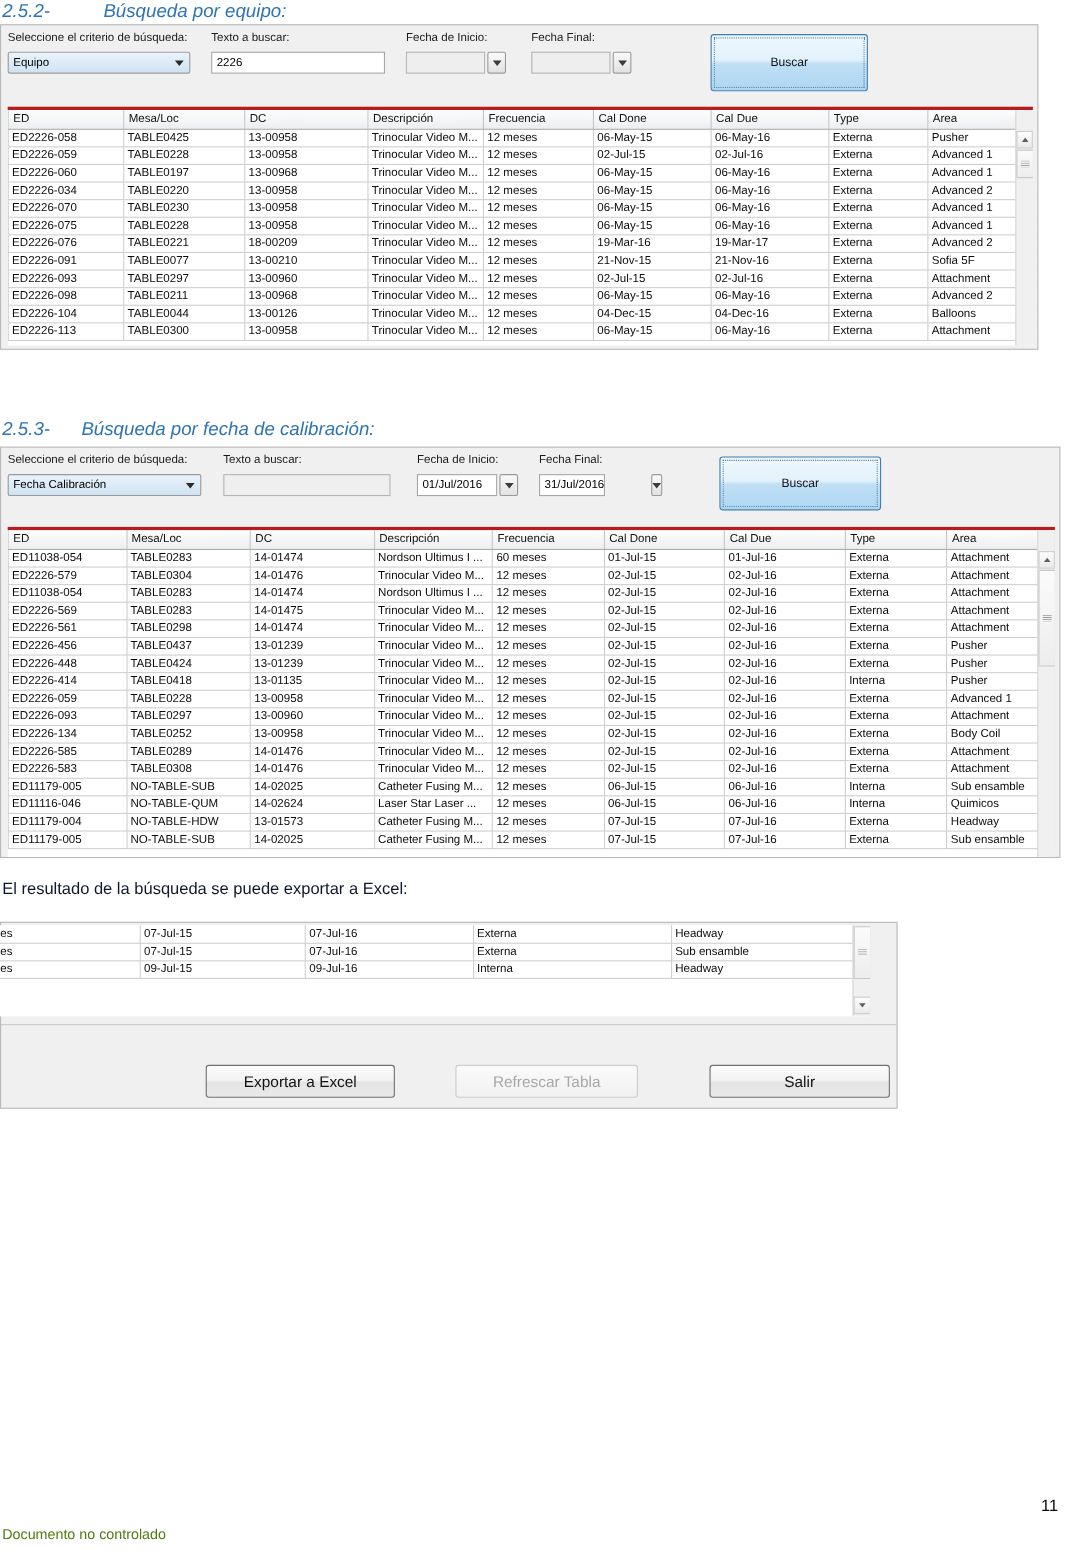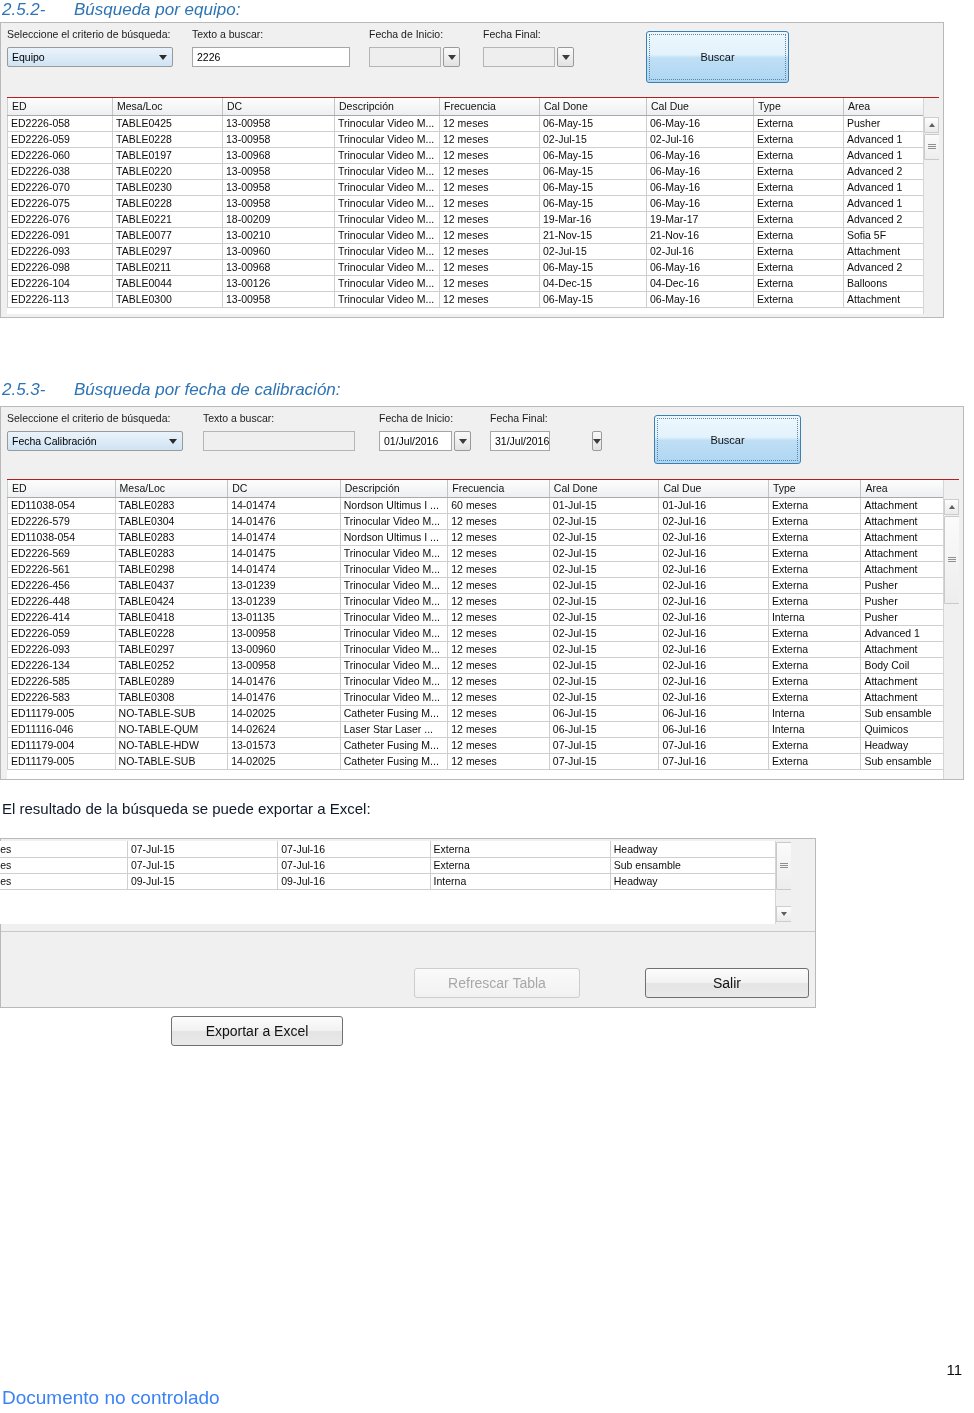--- a/index.html
+++ b/index.html
@@ -129,21 +129,21 @@
   }
   .buscar .inner {
     position:absolute; inset:2px;
     border: 1px dotted #5a87a8;
   }
 
   
   .gridwrap {
     position: absolute;
     background: #fff;
-    border-top: 1px solid #b91c1c;
+    border-top: 3px solid #b91c1c;
     overflow: hidden;
   }
   table.grid {
     border-collapse: collapse;
     table-layout: fixed;
     width: 100%;
     font-size: 10.5px;
   }
   table.grid th {
     background: linear-gradient(#fdfdfd, #eceff1);
@@ -241,28 +241,28 @@
   
   .footer-page {
     position: absolute;
     right: 12px;
     font-size: 15px;
     color: #0d0d0d;
   }
   .footer-note {
     position: absolute;
     left: 2px;
-    font-size: 19px;
-    color: #3b82f6;
+    font-size: 13px;
+    color: #4d7c0f;
   }
 </style>
 </head>
 <body>
 
-<div class="heading" style="position:absolute; left:2px; top:0px;">
+<div class="heading" style="position:absolute; left:2px; top:0px;gap:20px;">
   <span class="num">2.5.2-</span>
   <span class="txt">Búsqueda por equipo:</span>
 </div>
 
 <div class="panel" style="left:0px; top:22px; width:944px; height:296px; position:absolute;">
 
   <div class="form-row">
     <div class="lbl" style="left:6px;">Seleccione el criterio de búsqueda:</div>
     <div class="lbl" style="left:191px;">Texto a buscar:</div>
     <div class="lbl" style="left:368px;">Fecha de Inicio:</div>
@@ -347,21 +347,21 @@
             <td>TABLE0197</td>
             <td>13-00968</td>
             <td>Trinocular Video M...</td>
             <td>12 meses</td>
             <td>06-May-15</td>
             <td>06-May-16</td>
             <td>Externa</td>
             <td>Advanced 1</td>
           </tr>
           <tr>
-            <td>ED2226-038</td>
+            <td>ED2226-034</td>
             <td>TABLE0220</td>
             <td>13-00958</td>
             <td>Trinocular Video M...</td>
             <td>12 meses</td>
             <td>06-May-15</td>
             <td>06-May-16</td>
             <td>Externa</td>
             <td>Advanced 2</td>
           </tr>
           <tr>
@@ -760,21 +760,21 @@
         </tbody>
     </table>
     <div class="vscroll" style="right:0; top:0; bottom:0;">
       <div class="thumb" style="top:1px; height:48px;"></div>
       <div class="sbtn down" style="position:absolute; bottom:2px; width:16px;"></div>
     </div>
   </div>
 
   <div style="position:absolute; left:0; top:92px; right:0; height:1px; background:#c9c9c9;"></div>
 
-  <div class="wbtn" style="left:170px; top:129px; width:172px; height:30px;margin-top:48px;">
+  <div class="wbtn" style="left:186px; top:129px; width:172px; height:30px;">
     <span>Exportar a Excel</span>
   </div>
   <div class="wbtn disabled" style="left:413px; top:129px; width:166px; height:30px;">
     <span>Refrescar Tabla</span>
   </div>
   <div class="wbtn" style="left:644px; top:129px; width:164px; height:30px;">
     <span>Salir</span>
   </div>
 </div>
 

